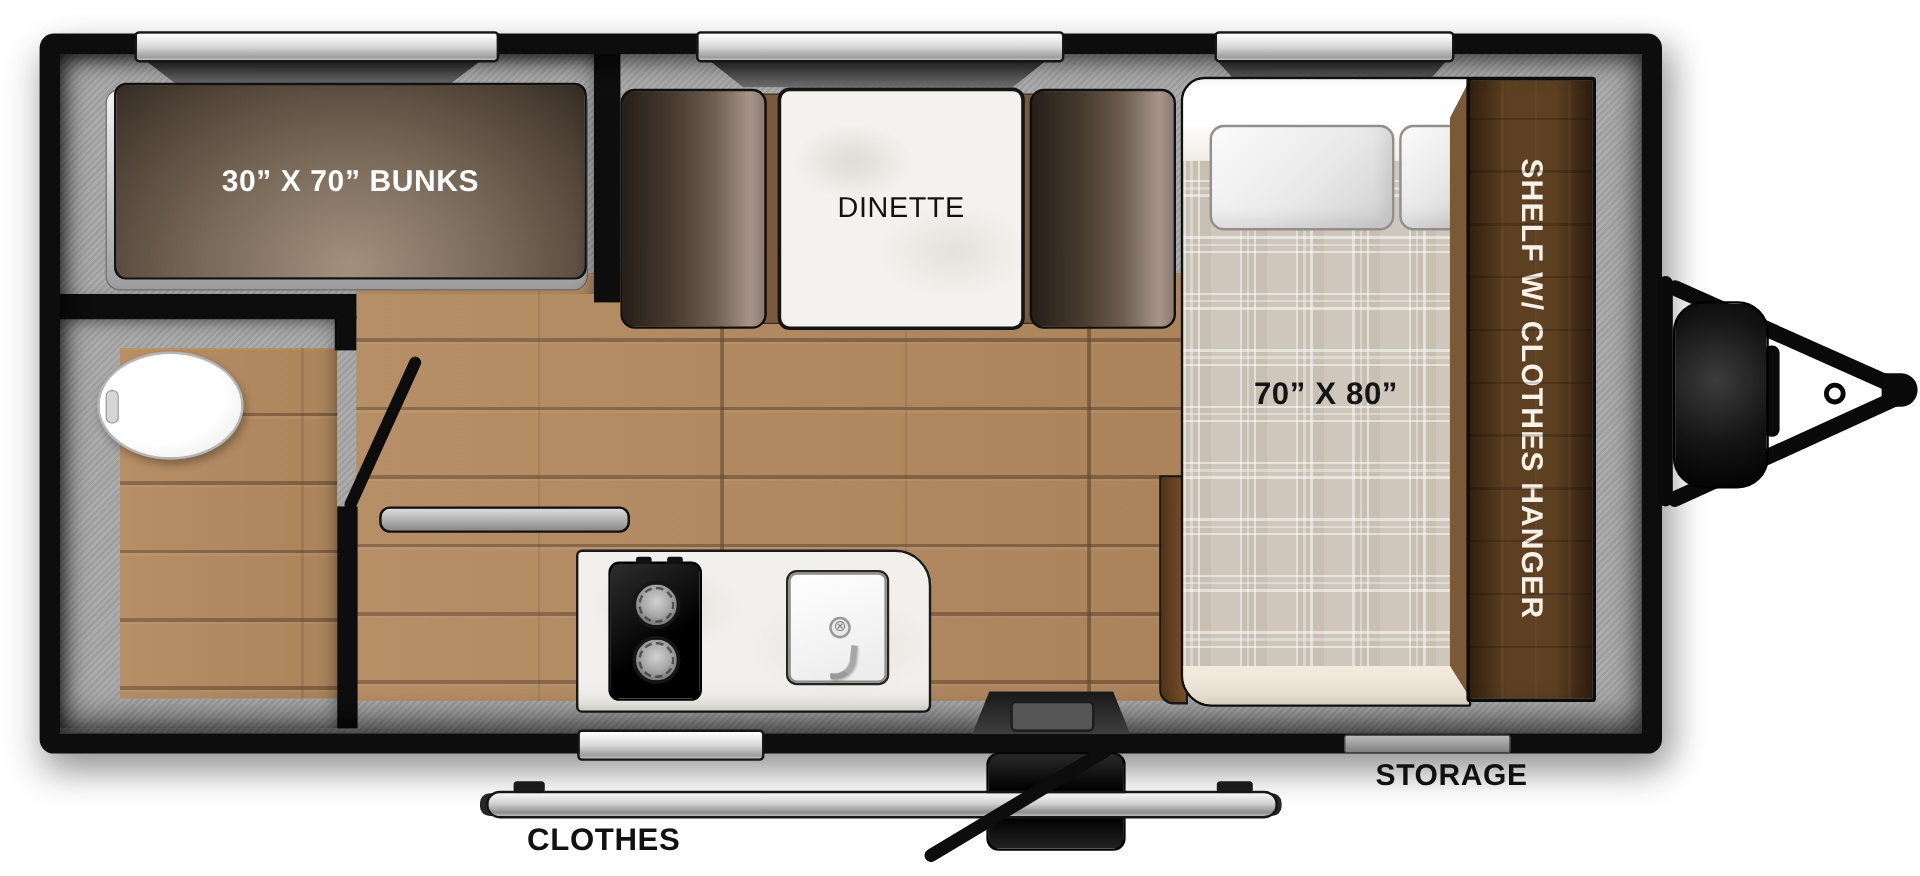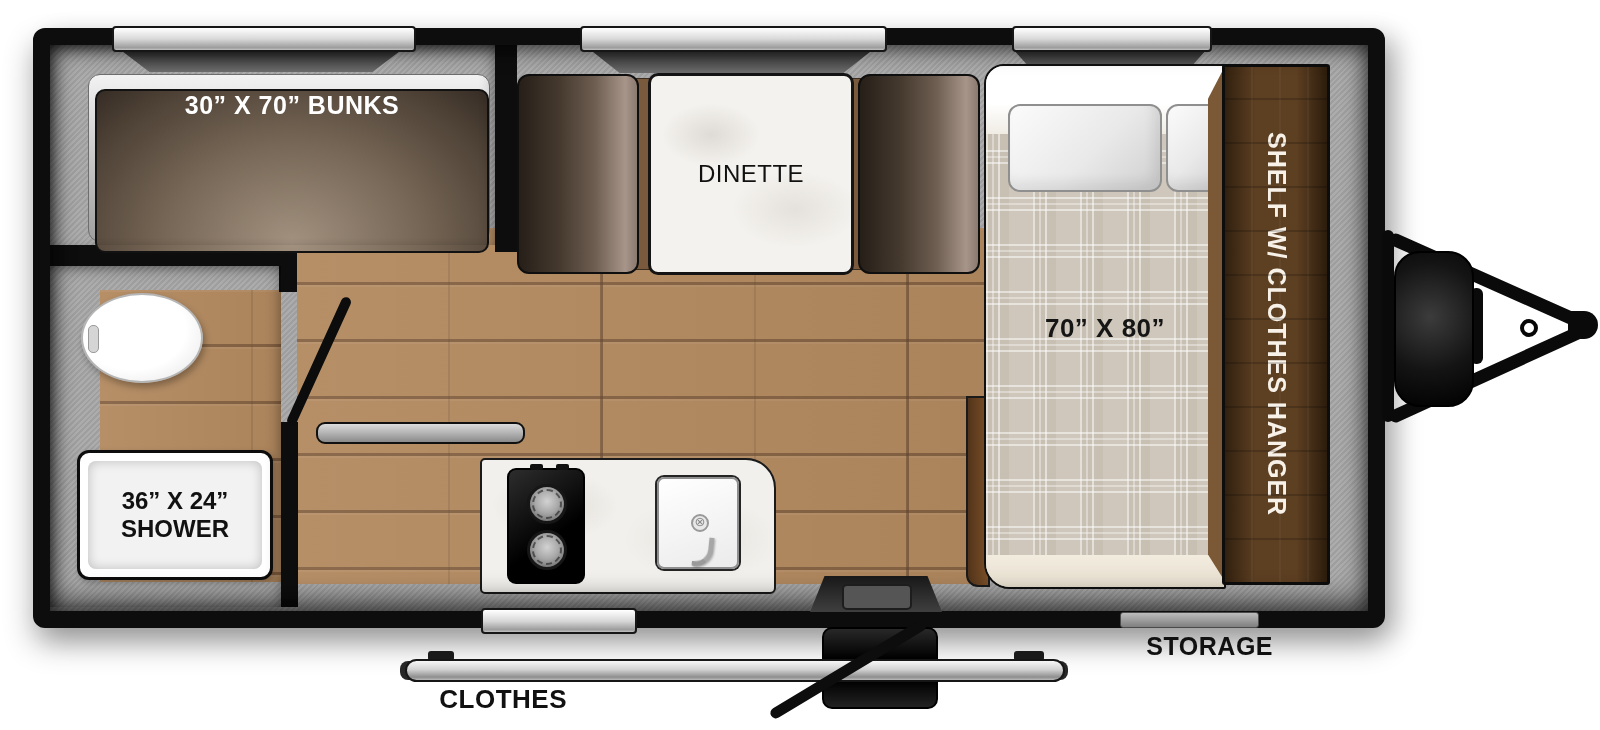--- a/index.html
+++ b/index.html
@@ -29,21 +29,21 @@
           repeating-linear-gradient(180deg,rgba(255,255,255,.05) 0 2px,transparent 2px 54px,rgba(96,66,44,.55) 54px 57px);}
 
   .wall{background:#0d0d0d;}
 
   .sill{background:linear-gradient(180deg,#262626,#6d6d6d);
         clip-path:polygon(0 0,100% 0,89% 100%,11% 100%);}
 
   
   .bunk-under{background:linear-gradient(180deg,#f2f2f2,#9e9e9e);border-radius:12px;border:1px solid #6e6e6e;}
   .bunk{background:radial-gradient(ellipse at 50% 95%,#a2917f 0%,#786857 45%,#4a3e33 85%,#352c24 100%);
-        border:2px solid #121212;border-radius:10px;display:flex;align-items:flex-start;justify-content:center;margin-top:20px;}
+        border:2px solid #121212;border-radius:10px;display:flex;align-items:center;justify-content:center;}
   .bunk span{color:#fff;font-weight:bold;font-size:25px;letter-spacing:.5px;}
 
   .bench{border:2px solid #0f0f0f;border-radius:12px;
          background:linear-gradient(90deg,#261f18 0%,#463a2f 35%,#6f5e52 65%,#a7958a 90%,#8a796f 100%);}
   .wood-strip{background:#7a5a3d;border:1px solid #3a2c1f;border-radius:3px;}
   .table{background-color:#f4f2ee;
          background-image:radial-gradient(ellipse 70px 45px at 30% 30%,rgba(205,200,194,.55),transparent 70%),
                           radial-gradient(ellipse 90px 55px at 72% 68%,rgba(210,205,198,.45),transparent 70%);
          border:3px solid #141414;border-radius:10px;display:flex;align-items:center;justify-content:center;}
   .table span{color:#111;font-weight:normal;font-size:24px;letter-spacing:.5px;}
@@ -172,28 +172,20 @@
 
     <div class="abs shelf-bevel" style="left:1158px;top:23px;width:16px;height:512px;"></div>
     <div class="abs shelf" style="left:1172px;top:19px;width:108px;height:521px;box-sizing:border-box;">
       <div class="abs shelf-tex"></div>
       <span>SHELF W/ CLOTHES HANGER</span>
     </div>
 
     <div class="abs toilet" style="left:31px;top:248px;width:118px;height:86px;">
       <div class="abs toilet-slot" style="left:5px;top:30px;width:9px;height:26px;"></div>
     </div>
-    <div class="abs shower" style="left:27px;top:405px;width:196px;height:130px;box-sizing:border-box;">
-      <div class="abs shower-inner">
-        <div class="shower-label">
-          <div>36” X 24”</div>
-          <div>SHOWER</div>
-        </div>
-      </div>
-    </div>
 
     <div class="abs fridge-back" style="left:266px;top:377px;width:205px;height:18px;"></div>
     <div class="abs counter" style="left:430px;top:413px;width:292px;height:132px;"></div>
     <div class="abs stove" style="left:457px;top:423px;width:74px;height:112px;"></div>
     <div class="abs stove-tab" style="left:480px;top:419px;width:13px;height:6px;"></div>
     <div class="abs stove-tab" style="left:506px;top:419px;width:13px;height:6px;"></div>
     <div class="abs burner" style="left:477px;top:439px;width:34px;height:34px;"></div>
     <div class="abs burner" style="left:477px;top:485px;width:34px;height:34px;"></div>
     <div class="abs sink" style="left:607px;top:432px;width:78px;height:88px;">
       <div class="abs drain" style="left:32px;top:35px;width:14px;height:14px;">⊗</div>

